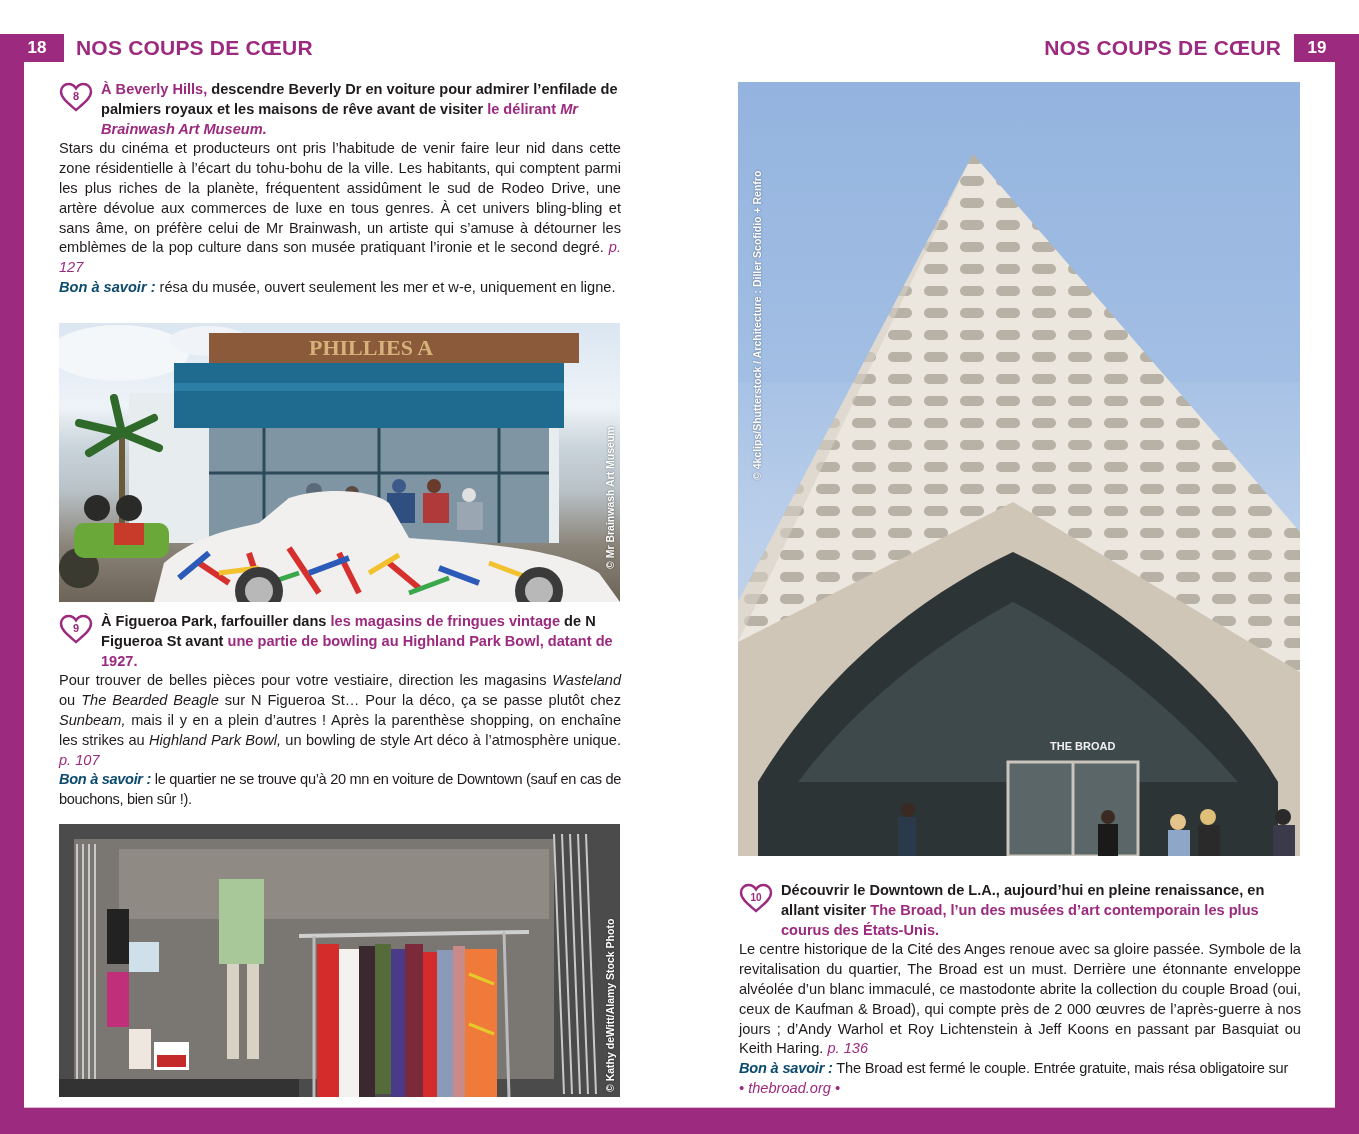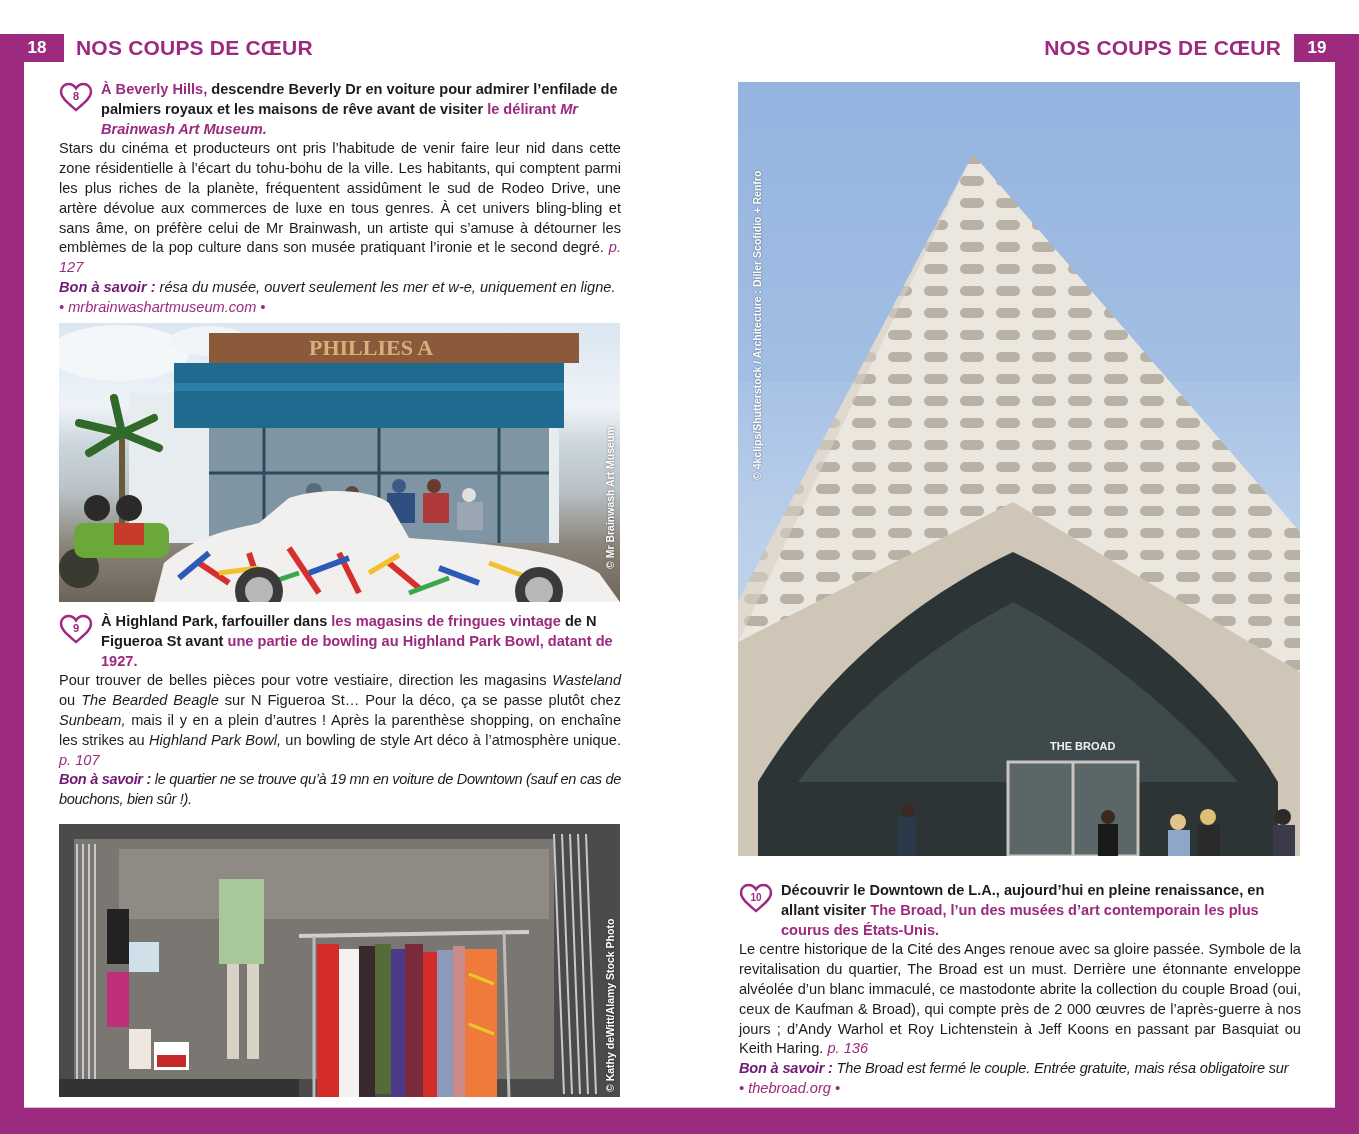--- a/index.html
+++ b/index.html
@@ -26,22 +26,22 @@
   .col.left { left: 59px; width: 562px; }
   .col.right { left: 739px; width: 562px; margin-top: 9px; }
   .lead { position: relative; padding-left: 42px; font-weight: bold; font-size: 14.6px; line-height: 19.8px; }
   .lead .hl { color: #9c2a7e; }
   .lead .ital { font-style: italic; }
   .heart { position: absolute; left: 0; top: 2px; width: 34px; height: 30px; }
   .heart svg { width: 34px; height: 30px; display: block; }
   .body { text-align: justify; }
   .body i { font-style: italic; }
   .ref { color: #9c2a7e; font-style: italic; }
-  .tip-label { color: #701a75; font-weight: bold; font-style: italic; }
-  .tip { font-style: italic; }
+  .tip-label { color: #0c4a6e; font-weight: bold; font-style: italic; }
+  .tip { }
   .link { color: #9c2a7e; font-style: italic; }
 
   
   .photo { position: absolute; overflow: hidden; }
   .credit { position: absolute; color: #fff; font-size: 10.5px; font-weight: bold; white-space: nowrap;
             transform-origin: left top; transform: rotate(-90deg); text-shadow: 0 0 2px rgba(0,0,0,0.5); }
 
   #photo-museum { left: 59px; top: 323px; width: 561px; height: 279px;
     background: linear-gradient(180deg, #dbe6f1 0%, #eef3f8 30%, #c9d3da 45%, #b8c2c7 60%, #8a8378 80%, #6d6458 100%); }
   #photo-shop { left: 59px; top: 824px; width: 561px; height: 273px;
@@ -67,21 +67,20 @@
     <span class="heart">
       <svg viewBox="0 0 34 30">
           <path d="M17 28 C9 21 2 16 2 9.5 C2 5 5.5 2 9.5 2 C13 2 15.5 4 17 6.5 C18.5 4 21 2 24.5 2 C28.5 2 32 5 32 9.5 C32 16 25 21 17 28 Z" fill="none" stroke="#9c2a7e" stroke-width="2.4"></path>
           <text x="17" y="17.5" text-anchor="middle" font-size="11" font-weight="bold" fill="#9c2a7e" font-family="Liberation Sans, sans-serif">8</text>
         </svg>
     </span>
     <span class="hl">À Beverly Hills,</span><span> descendre Beverly Dr en voiture pour admirer l’enfilade de palmiers royaux et les maisons de rêve avant de visiter </span><span class="hl">le délirant </span><span class="hl ital">Mr Brainwash Art Museum.</span>
   </div>
   <div class="body"><span>Stars du cinéma et producteurs ont pris l’habitude de venir faire leur nid dans cette zone résidentielle à l’écart du tohu-bohu de la ville. Les habitants, qui comptent parmi les plus riches de la planète, fréquentent assidûment le sud de Rodeo Drive, une artère dévolue aux commerces de luxe en tous genres. À cet univers bling-bling et sans âme, on préfère celui de Mr Brainwash, un artiste qui s’amuse à détourner les emblèmes de la pop culture dans son musée pratiquant l’ironie et le second degré. </span><span class="ref">p. 127</span></div>
   <div class="body"><span class="tip-label">Bon à savoir :</span><span class="tip"> résa du musée, ouvert seulement les mer et w-e, uniquement en ligne.</span></div>
-  <div><span class="link">• mrbrainwashartmuseum.com •</span></div>
 </div>
 
 <div class="photo" id="photo-museum">
   <svg width="561" height="279" viewBox="0 0 561 279" style="position:absolute;left:0;top:0;">
 
     <ellipse cx="60" cy="30" rx="70" ry="28" fill="#f4f7fa"></ellipse>
     <ellipse cx="150" cy="18" rx="40" ry="15" fill="#f0f4f8"></ellipse>
 
     <rect x="70" y="70" width="430" height="150" fill="#e7ecee"></rect>
 
@@ -131,24 +130,24 @@
 </div>
 
 <div class="col left" style="top:612px;">
   <div class="lead">
     <span class="heart">
       <svg viewBox="0 0 34 30">
           <path d="M17 28 C9 21 2 16 2 9.5 C2 5 5.5 2 9.5 2 C13 2 15.5 4 17 6.5 C18.5 4 21 2 24.5 2 C28.5 2 32 5 32 9.5 C32 16 25 21 17 28 Z" fill="none" stroke="#9c2a7e" stroke-width="2.4"></path>
           <text x="17" y="17.5" text-anchor="middle" font-size="11" font-weight="bold" fill="#9c2a7e" font-family="Liberation Sans, sans-serif">9</text>
         </svg>
     </span>
-    <span>À Highland Park, farfouiller dans </span><span class="hl">les magasins de fringues vintage</span><span> de N Figueroa St avant </span><span class="hl">une partie de bowling au Highland Park Bowl, datant  de 1927.</span>
+    <span>À Figueroa Park, farfouiller dans </span><span class="hl">les magasins de fringues vintage</span><span> de N Figueroa St avant </span><span class="hl">une partie de bowling au Highland Park Bowl, datant  de 1927.</span>
   </div>
   <div class="body"><span>Pour trouver de belles pièces pour votre vestiaire, direction les magasins </span><i>Wasteland</i><span> ou </span><i>The Bearded Beagle</i><span> sur N Figueroa St… Pour la déco, ça se passe plutôt chez </span><i>Sunbeam,</i><span> mais il y en a plein d’autres ! Après la parenthèse shopping, on enchaîne les strikes au </span><i>Highland Park Bowl,</i><span> un bowling de style Art déco à l’atmosphère unique. </span><span class="ref">p. 107</span></div>
-  <div class="body" style="letter-spacing:-0.35px;"><span class="tip-label">Bon à savoir :</span><span class="tip"> le quartier ne se trouve qu’à 19 mn en voiture de Downtown (sauf en cas de bouchons, bien sûr !).</span></div>
+  <div class="body" style="letter-spacing:-0.35px;"><span class="tip-label">Bon à savoir :</span><span class="tip"> le quartier ne se trouve qu’à 20 mn en voiture de Downtown (sauf en cas de bouchons, bien sûr !).</span></div>
 </div>
 
 <div class="photo" id="photo-shop">
   <svg width="561" height="273" viewBox="0 0 561 273" style="position:absolute;left:0;top:0;">
     <rect x="0" y="0" width="561" height="273" fill="#4c4b4c"></rect>
 
     <rect x="15" y="15" width="480" height="240" fill="#7a7772"></rect>
     <rect x="60" y="25" width="430" height="70" fill="#8f8a84"></rect>
 
     <g stroke="#c9c9c9" stroke-width="2">

